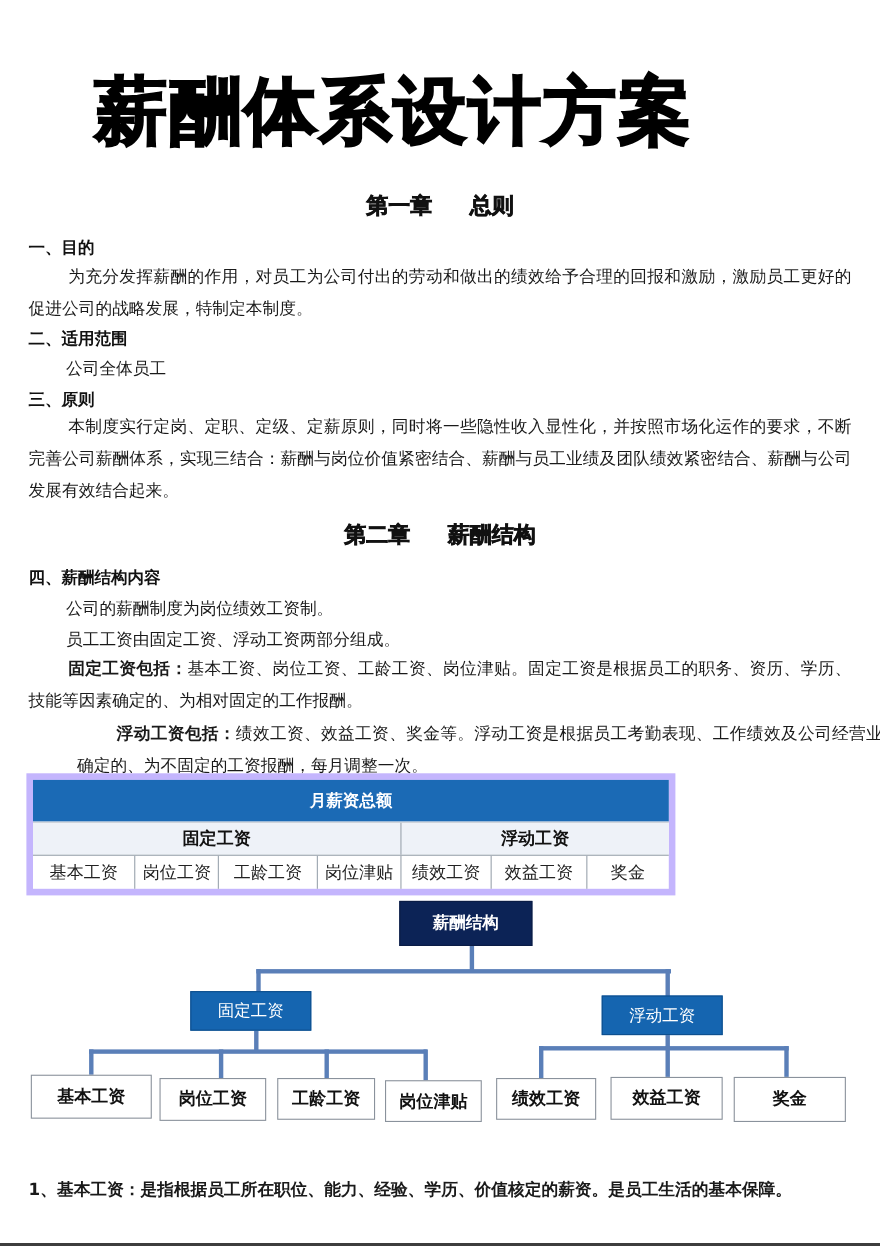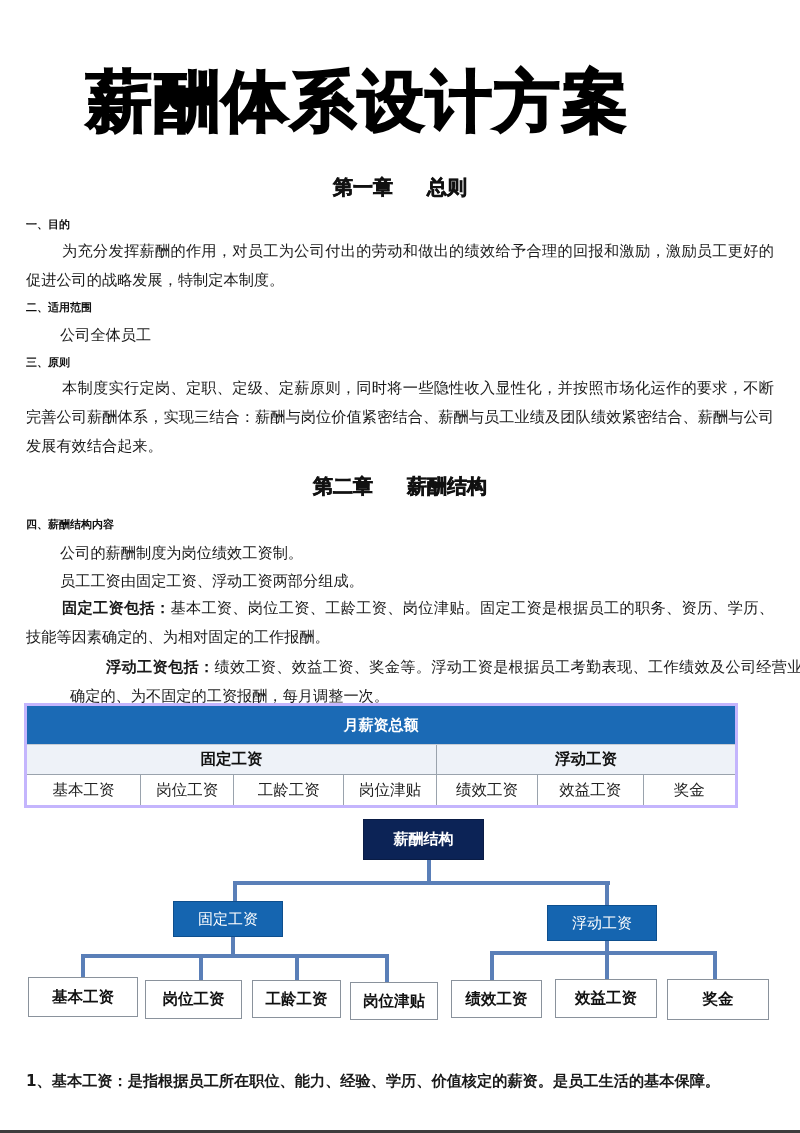--- a/index.html
+++ b/index.html
@@ -14,31 +14,31 @@
     font-size:66px; font-weight:900; letter-spacing:2px; color:#000;
     -webkit-text-stroke:2px #000; line-height:80px;
   }
   .chapter {
     left:0; width:800px; text-align:center;
     font-size:20px; font-weight:bold; color:#111; line-height:36px;
     -webkit-text-stroke:0.6px #111;
   }
   .chapter .gap { display:inline-block; width:34px; }
   .sec {
-    left:26px; font-size:11px; font-weight:bold; color:#111; line-height:20px;
+    left:26px; font-size:15px; font-weight:bold; color:#111; line-height:20px;
   }
   .para {
     left:26px; width:748px; font-size:15.2px; line-height:29px; color:#1a1a1a;
     text-indent:36px; text-align:justify;
   }
   .para b { font-weight:bold; }
   .line { left:60px; font-size:15.2px; line-height:20px; }
 
   
-  .tbl { left:24px; top:703px; width:714px; border:3px solid #c4b5fd; box-sizing:border-box; }
+  .tbl { left:24px; top:703px; width:590px; border:6px solid #c4b5fd; box-sizing:border-box; }
   .tbl .row { display:flex; }
   .tbl .hdr {
     height:38px; background:#1b6ab5; color:#fff; font-weight:bold;
     font-size:15px; justify-content:center; align-items:center;
   }
   .tbl .sub { height:29px; background:#eef2f8; border-top:1px solid #c7ccd4; }
   .tbl .sub div {
     display:flex; align-items:center; justify-content:center;
     font-weight:bold; font-size:15.5px; color:#111;
   }

